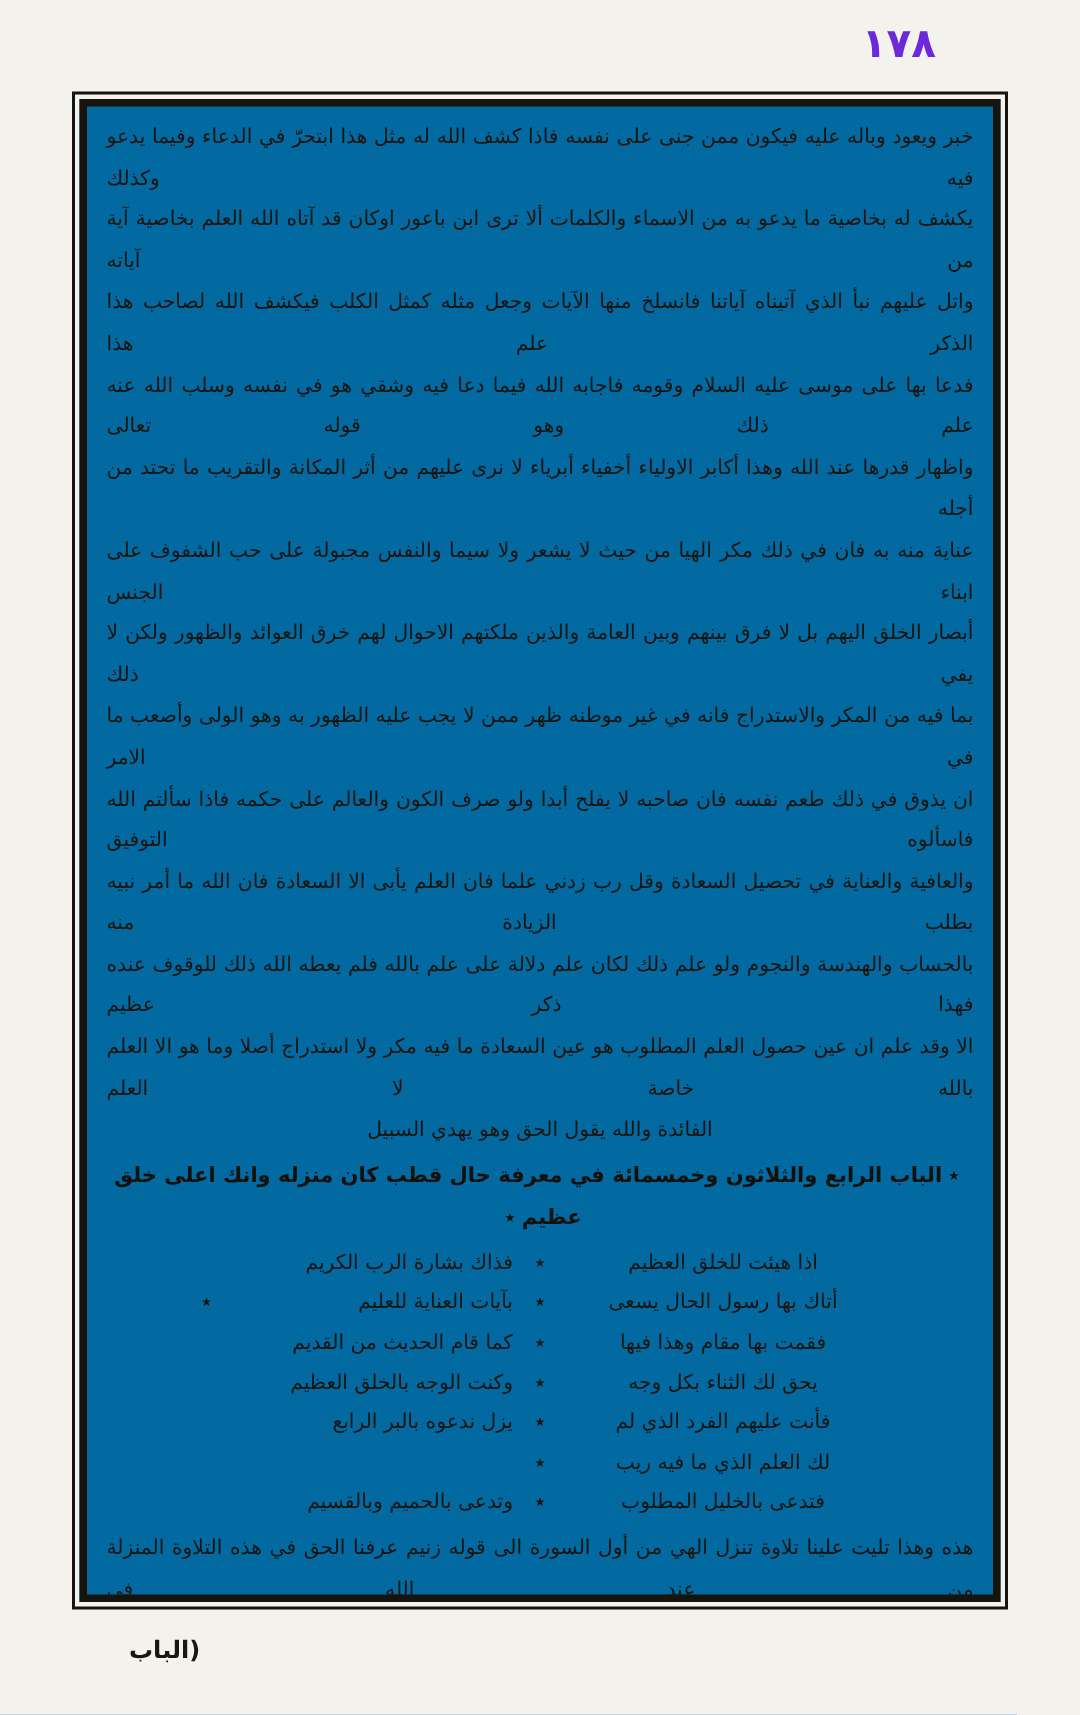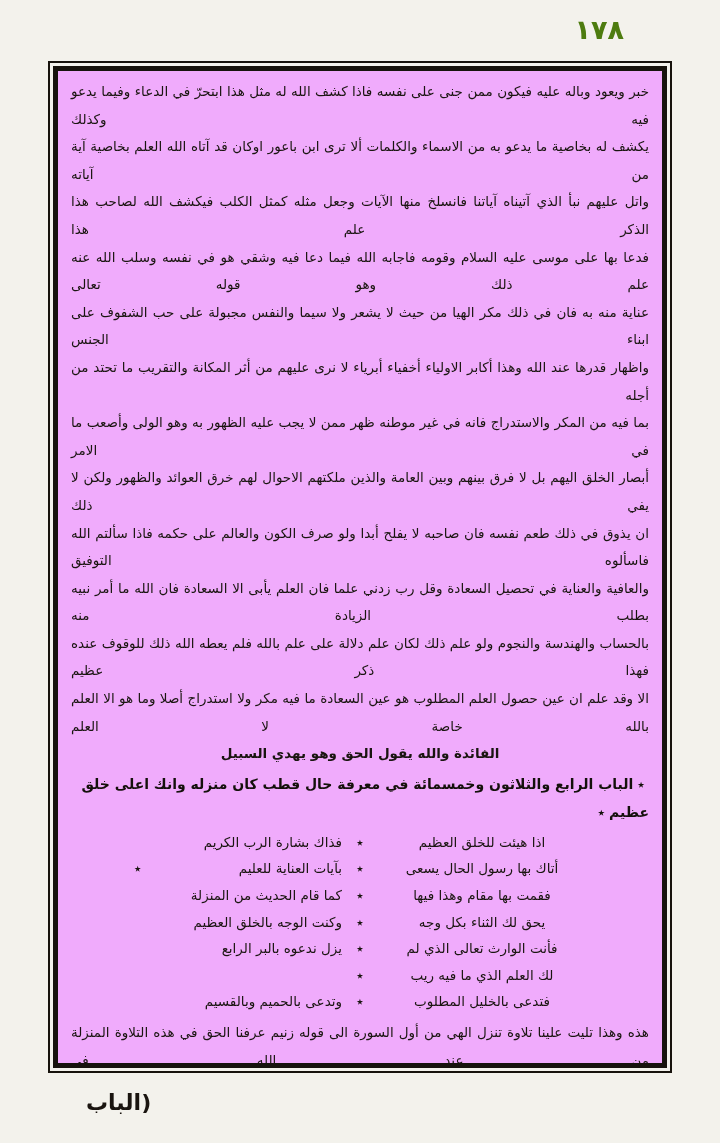--- a/index.html
+++ b/index.html
@@ -17,50 +17,49 @@
     direction: rtl;
     overflow: hidden;
   }
   .page-number {
     position: absolute;
     top: 14px;
     right: 96px;
     font-size: 27px;
     font-weight: bold;
     letter-spacing: 1px;
-    color: #4d7c0f;
+    color: #6d28d9;
   }
   .frame {
     position: absolute;
     top: 66px;
     left: 53px;
     width: 614px;
     height: 1002px;
     box-sizing: border-box;
     border: 5px solid #17130d;
     outline: 2px solid #17130d;
     outline-offset: 3px;
-    background: #f0abfc;
+    background: #0369a1;
     padding: 7px 13px 6px 13px;
     overflow: hidden;
   }
   .line {
     font-size: 13.5px;
     line-height: 27.6px;
     text-align: justify;
     text-align-last: justify;
     color: #1a1510;
   }
   .line.center {
     text-align: center;
     text-align-last: center;
-    font-weight: bold;
   }
   .heading {
-    text-align: right;
+    text-align: center;
     font-size: 14px;
     font-weight: bold;
     line-height: 28px;
     margin: 2px 0 3px 0;
     color: #14100b;
   }
   .heading .orn { margin: 0 4px; font-weight: bold; }
   .poem {
     width: 452px;
     margin: 2px auto 4px auto;
@@ -76,21 +75,21 @@
   .sep { text-align: center; }
   .hemi-second {
     display: flex;
     justify-content: space-between;
     white-space: nowrap;
   }
   .catchword {
     position: absolute;
     top: 1090px;
     left: 86px;
-    font-size: 22px;
+    font-size: 16px;
     font-weight: bold;
     direction: rtl;
   }
 </style>
 </head>
 <body>
 
 <div class="page">
 
   <div class="page-number">١٧٨</div>
@@ -100,27 +99,27 @@
     <div>
 
         <div class="line">خبر ويعود وباله عليه فيكون ممن جنى على نفسه فاذا كشف الله له مثل هذا ابتحرّ في الدعاء وفيما يدعو فيه وكذلك</div>
 
         <div class="line">يكشف له بخاصية ما يدعو به من الاسماء والكلمات ألا ترى ابن باعور اوكان قد آتاه الله العلم بخاصية آية من آياته</div>
 
         <div class="line">واتل عليهم نبأ الذي آتيناه آياتنا فانسلخ منها الآيات وجعل مثله كمثل الكلب فيكشف الله لصاحب هذا الذكر علم هذا</div>
 
         <div class="line">فدعا بها على موسى عليه السلام وقومه فاجابه الله فيما دعا فيه وشقي هو في نفسه وسلب الله عنه علم ذلك وهو قوله تعالى</div>
 
+        <div class="line">واظهار قدرها عند الله وهذا أكابر الاولياء أخفياء أبرياء لا نرى عليهم من أثر المكانة والتقريب ما تحتد من أجله</div>
+
         <div class="line">عناية منه به فان في ذلك مكر الهيا من حيث لا يشعر ولا سيما والنفس مجبولة على حب الشفوف على ابناء الجنس</div>
 
-        <div class="line">واظهار قدرها عند الله وهذا أكابر الاولياء أخفياء أبرياء لا نرى عليهم من أثر المكانة والتقريب ما تحتد من أجله</div>
+        <div class="line">أبصار الخلق اليهم بل لا فرق بينهم وبين العامة والذين ملكتهم الاحوال لهم خرق العوائد والظهور ولكن لا يفي ذلك</div>
 
         <div class="line">بما فيه من المكر والاستدراج فانه في غير موطنه ظهر ممن لا يجب عليه الظهور به وهو الولى وأصعب ما في الامر</div>
-
-        <div class="line">أبصار الخلق اليهم بل لا فرق بينهم وبين العامة والذين ملكتهم الاحوال لهم خرق العوائد والظهور ولكن لا يفي ذلك</div>
 
         <div class="line">ان يذوق في ذلك طعم نفسه فان صاحبه لا يفلح أبدا ولو صرف الكون والعالم على حكمه فاذا سألتم الله فاسألوه التوفيق</div>
 
         <div class="line">والعافية والعناية في تحصيل السعادة وقل رب زدني علما فان العلم يأبى الا السعادة فان الله ما أمر نبيه بطلب الزيادة منه</div>
 
         <div class="line">بالحساب والهندسة والنجوم ولو علم ذلك لكان علم دلالة على علم بالله فلم يعطه الله ذلك للوقوف عنده فهذا ذكر عظيم</div>
 
         <div class="line">الا وقد علم ان عين حصول العلم المطلوب هو عين السعادة ما فيه مكر ولا استدراج أصلا وما هو الا العلم بالله خاصة لا العلم</div>
       </div>
     <div class="line center">الفائدة والله يقول الحق وهو يهدي السبيل</div>
@@ -146,36 +145,36 @@
           <span class="hemi-second">
             <span>بآيات العناية للعليم</span>
             <span>٭</span>
           </span>
         </div>
 
         <div class="verse">
           <span class="hemi-first">فقمت بها مقام وهذا فيها</span>
           <span class="sep">٭</span>
           <span class="hemi-second">
-            <span>كما قام الحديث من المنزلة</span>
+            <span>كما قام الحديث من القديم</span>
             <span></span>
           </span>
         </div>
 
         <div class="verse">
           <span class="hemi-first">يحق لك الثناء بكل وجه</span>
           <span class="sep">٭</span>
           <span class="hemi-second">
             <span>وكنت الوجه بالخلق العظيم</span>
             <span></span>
           </span>
         </div>
 
         <div class="verse">
-          <span class="hemi-first">فأنت الوارث تعالى الذي لم</span>
+          <span class="hemi-first">فأنت عليهم الفرد الذي لم</span>
           <span class="sep">٭</span>
           <span class="hemi-second">
             <span>يزل ندعوه بالبر الرابع</span>
             <span></span>
           </span>
         </div>
 
         <div class="verse">
           <span class="hemi-first">لك العلم الذي ما فيه ريب</span>
           <span class="sep">٭</span>

